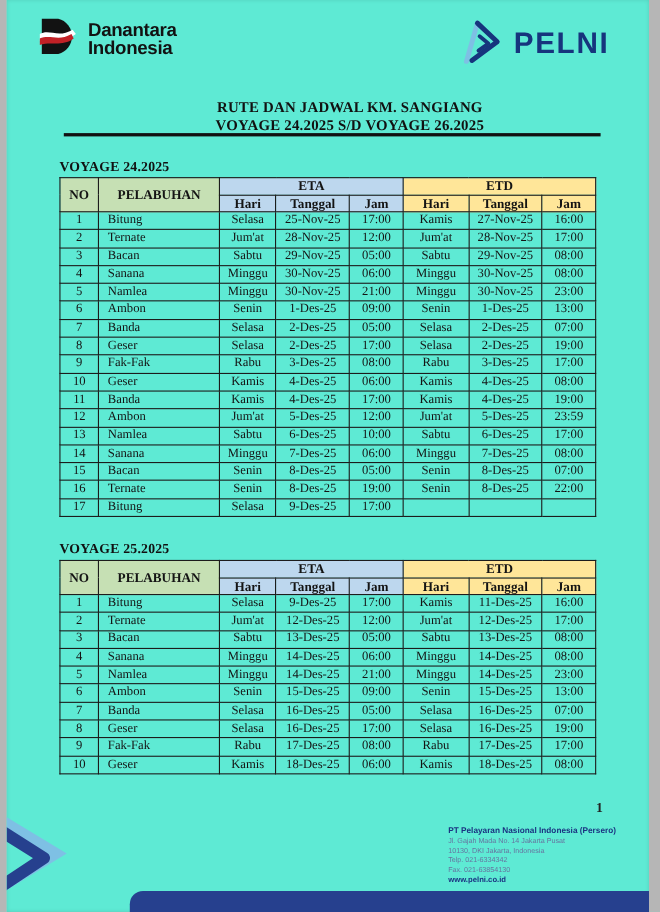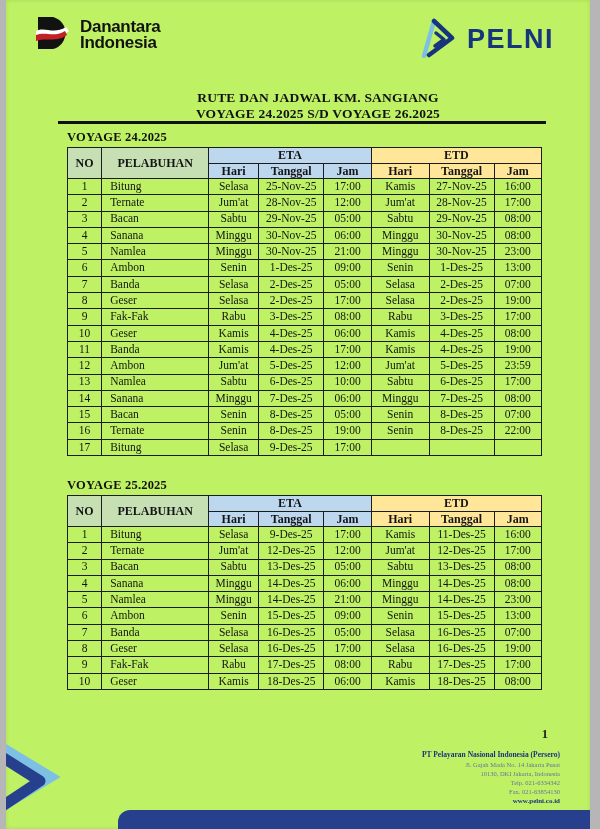--- a/index.html
+++ b/index.html
@@ -1,46 +1,46 @@
 <!DOCTYPE html>
 <html><head>
 <meta charset="utf-8">
 <style>
   * { margin: 0; padding: 0; box-sizing: border-box; }
   html, body { width: 600px; height: 829px; }
   body { background: #b6b6b6; font-family: "Liberation Serif", serif; }
   .page {
     position: absolute; left: 6px; right: 10px; top: 0; bottom: 0;
-    background: #bef264; overflow: hidden;
+    background: #5eead4; overflow: hidden;
     box-shadow: inset 0 0 4px rgba(0,0,0,.12);
   }
   
   .danantara { position: absolute; left: 30px; top: 16px; display: flex; align-items: center; gap: 7px; }
   .danantara .dn-text { font-family: "Liberation Sans", sans-serif; font-weight: bold; font-size: 17px; line-height: 16px; color: #121212; letter-spacing: -0.3px; }
   .pelni { position: absolute; right: 36px; top: 16px; display: flex; align-items: center; gap: 8px; }
   .pelni .pelni-word { font-family: Liberation Sans, sans-serif; font-weight: bold; font-size: 27px; color: #16357d; letter-spacing: 1.5px; }
   .lampiran { position: absolute; left: 60px; top: 62px; font-size: 13px; color: #1c1c1c; }
   .doc-title { position: absolute; left: 0; right: 0; top: 90px; text-align: center; font-weight: bold; font-size: 13.5px; line-height: 16px; color: #111; letter-spacing: 0.2px; margin-left: 40px; }
   .rule { position: absolute; left: 52px; right: 44px; top: 121px; height: 2.5px; background: #111; }
   
-  .voyage { position: absolute; left: 61px; right: 48px; }
+  .voyage { position: absolute; left: 48px; right: 48px; margin-top: 14px; }
   .voyage-1 { top: 130px; }
   .voyage-2 { top: 478px; }
   .voyage-label { font-weight: bold; font-size: 12.5px; color: #111; margin-bottom: 2px; letter-spacing: 0.2px; }
   table { width: 100%; border-collapse: collapse; table-layout: fixed; font-size: 11.5px; color: #141414; }
   th, td { border: 1px solid #1c1c1c; }
   thead th { font-weight: bold; font-size: 12px; text-align: center; padding: 0; line-height: 14.5px; height: 15px; }
   tbody td { height: 16.3px; padding: 0 3px; line-height: 1; text-align: center; }
   tbody td.port { text-align: left; padding-left: 8px; }
   .bg-green { background: #c6e0b4; }
   .bg-blue { background: #bdd7ee; }
   .bg-yellow { background: #ffe699; }
   
   .page-number { position: absolute; right: 42px; top: 727px; font-weight: bold; font-size: 12.5px; color: #222; }
-  .company { position: absolute; right: 30px; top: 750px; text-align: right; font-family: Liberation Serif, serif; }
+  .company { position: absolute; right: 30px; top: 750px; font-family: Liberation Sans, sans-serif; }
   .company .c-name { font-size: 7.5px; font-weight: bold; color: #1b3281; line-height: 10px; }
   .company .c-line { font-size: 6.5px; color: #6674a0; line-height: 9px; }
   .company .c-web { font-size: 7px; font-weight: bold; color: #1b3281; line-height: 10px; }
   .footer-bar { position: absolute; left: 112px; right: 0; bottom: 0; height: 19px; background: #26408e; border-top-left-radius: 12px; }
   .watermark { position: absolute; left: 0; bottom: 8px; }
 </style>
 </head>
 <body>
 
 <div class="page">

